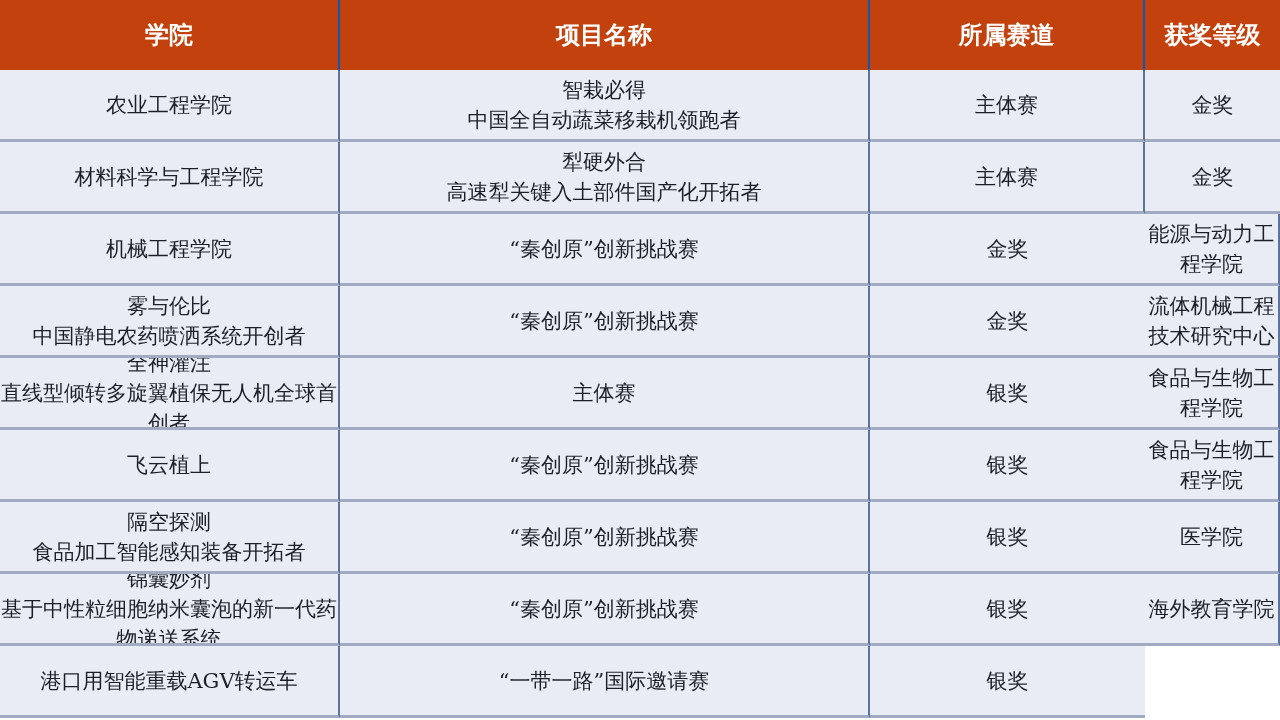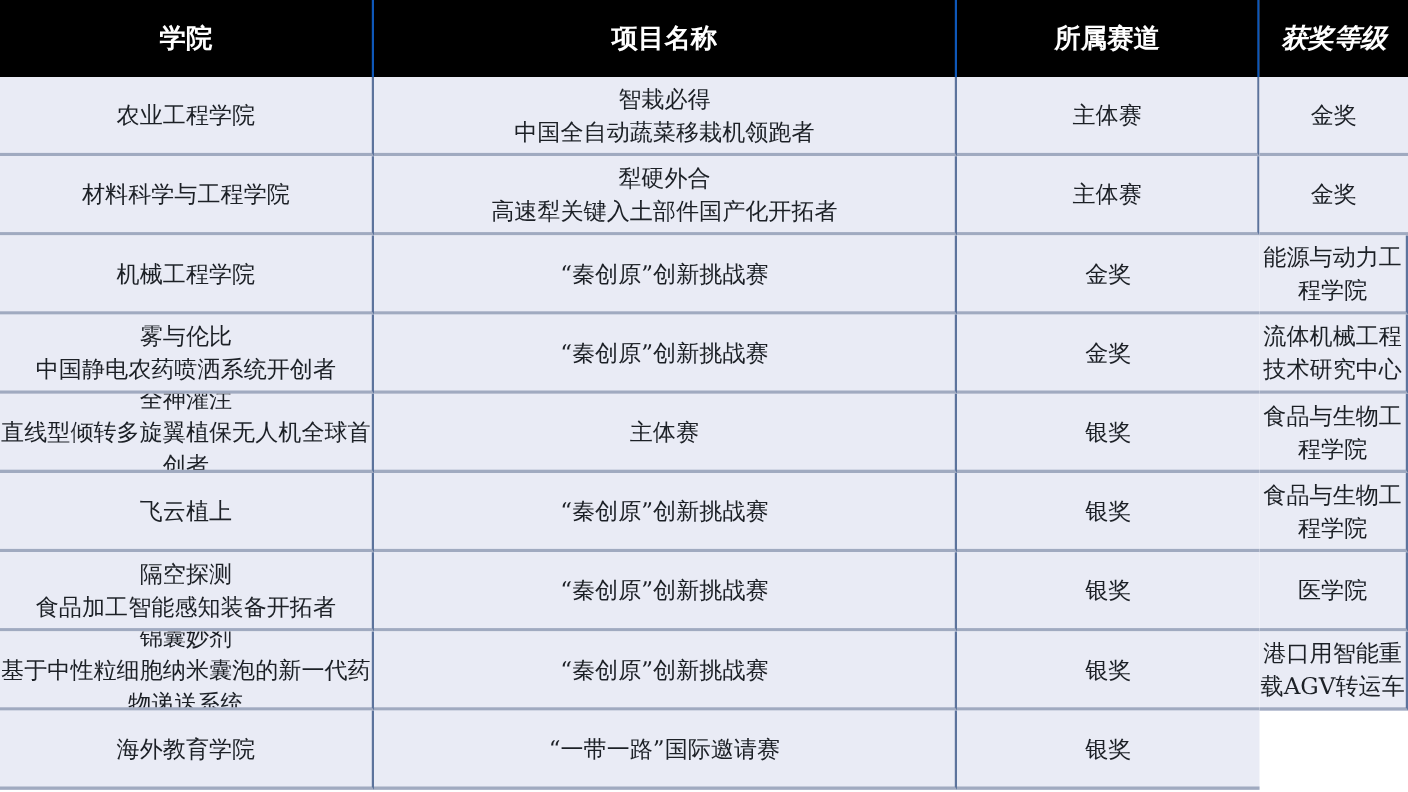--- a/index.html
+++ b/index.html
@@ -8,28 +8,28 @@
     font-family:"DejaVu Serif","Liberation Serif",serif;
   }
   .tbl {
     display:grid;
     grid-template-columns:340px 530px 275px 135px;
     width:1280px;
   }
   .hcell {
     box-sizing:border-box;
     height:70px;
-    background:#000000;
+    background:#c2410c;
     color:#ffffff;
     display:flex; align-items:center; justify-content:center;
     font-family:"Liberation Sans","DejaVu Sans",sans-serif;
     font-weight:bold; font-size:24px;
     border-right:2px solid #0E57B8;
   }
-  .hcell.h4 { border-right:none;font-style:italic; }
+  .hcell.h4 { border-right:none; }
   .cell {
     box-sizing:border-box;
     height:72px;
     background:#E9EBF5;
     color:#1C2026;
     display:flex; flex-direction:column; align-items:center; justify-content:center;
     text-align:center;
     font-size:21px;
     line-height:30px;
     border-right:2px solid #5C739C;
@@ -90,19 +90,19 @@
     </div>
     <div class="cell c3">“秦创原”创新挑战赛</div>
     <div class="cell c4">银奖</div>
     <div class="cell c1">医学院</div>
     <div class="cell c2">
       <div>锦囊妙剂</div>
       <div>基于中性粒细胞纳米囊泡的新一代药物递送系统</div>
     </div>
     <div class="cell c3">“秦创原”创新挑战赛</div>
     <div class="cell c4">银奖</div>
+    <div class="cell c1">海外教育学院</div>
     <div class="cell c2">
       <div>港口用智能重载AGV转运车</div>
     </div>
-    <div class="cell c1">海外教育学院</div>
     <div class="cell c3">“一带一路”国际邀请赛</div>
     <div class="cell c4">银奖</div>
   </div>
 
 </body></html>

